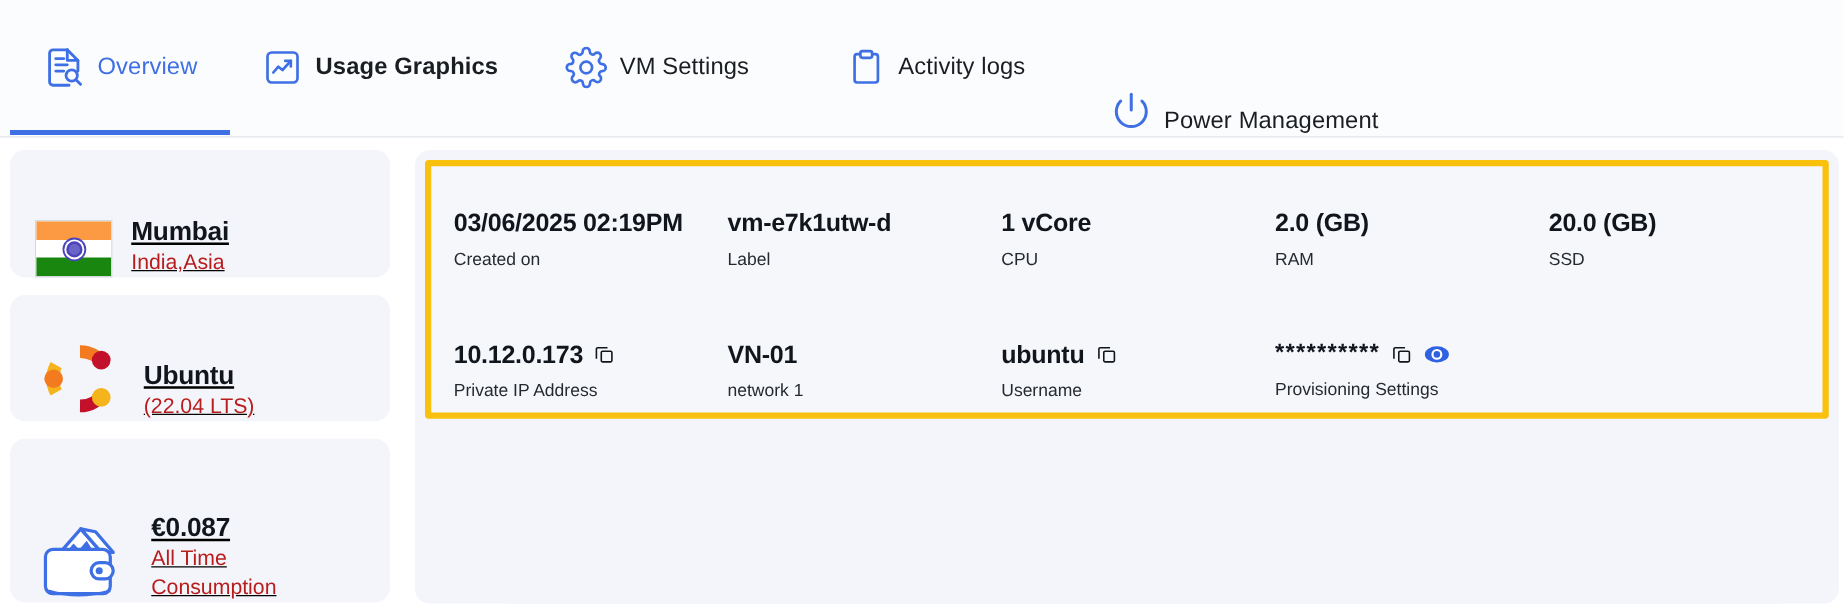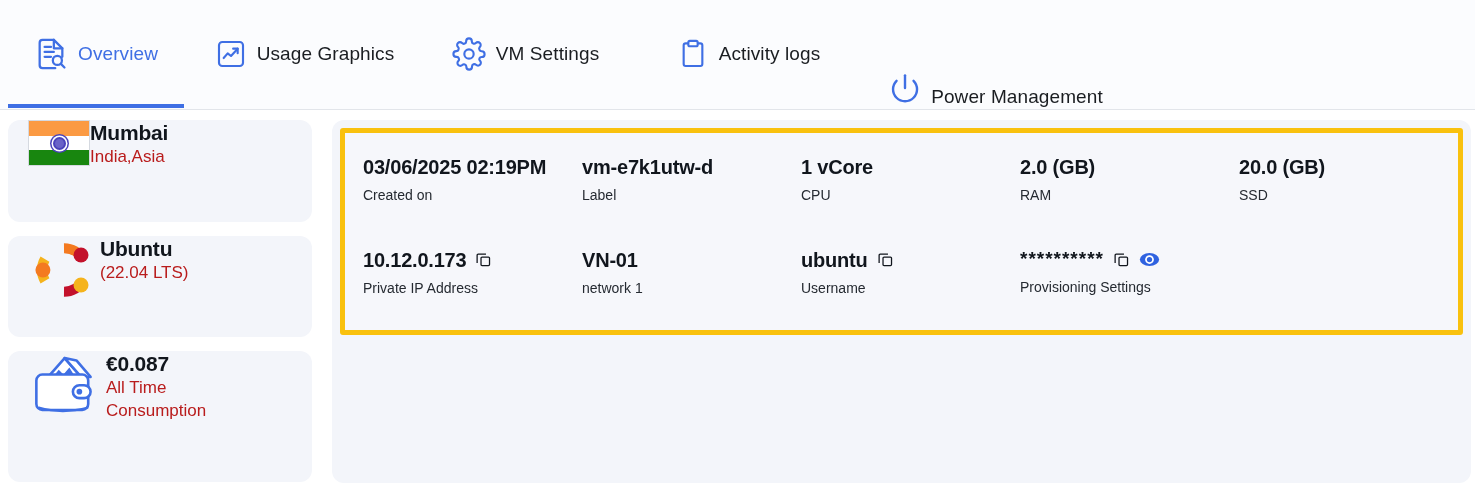--- a/index.html
+++ b/index.html
@@ -41,43 +41,44 @@
   }
   .tab.active .tab-label { color: #3f6fe4; }
   .tab.active::after {
     content: "";
     position: absolute;
     left: 0; right: 0; bottom: 0;
     height: 4px;
     background: #3f6fe4;
   }
   .tab-w1 { width: 176px; padding: 0; }
-  .tab-w2 { width: 241px; padding: 0; }
+  .tab-w2 { width: 241px; padding: 0; font-weight: bold; }
   .tab-w3 { width: 201px; padding: 0; }
   .tab-w4 { width: 245px; padding: 0; }
   .tab-w5 { width: 250px; padding: 0; align-items: flex-end; }
 
   
   .body {
     display: flex;
     padding: 10px 0 0 8px;
     gap: 20px;
     height: 373px;
     background: #ffffff;
   }
 
   
   .sidebar { width: 304px; display: flex; flex-direction: column; gap: 14px; }
   .side-card {
     background: #f3f5fa;
     border-radius: 12px;
     display: flex;
-    align-items: flex-start;
-    gap: 0;
+    align-items: flex-end;
+    gap: 15px;
     padding: 0 20px;
+    text-decoration: underline;
   }
   .card-region { height: 102px; }
   .card-os { height: 101px; }
   .card-cost { height: 131px; }
   .side-text .t1 {
     font-size: 21px;
     font-weight: bold;
     color: #11161d;
     line-height: 1.25;
     letter-spacing: -.2px;
@@ -128,21 +129,21 @@
   }
   .infobox {
     border: 5px solid #f9c10e;
     background: #f6f7fb;
     border-radius: 3px;
     height: 207px;
     padding: 22px 0 0 18px;
   }
   .grid-row { display: flex; }
   .grid-row + .grid-row { margin-top: 44px; }
-  .cell { width: 225px; }
+  .cell { width: 225px; margin-top: 12px; }
   .cell .val {
     font-size: 20px;
     font-weight: bold;
     color: #11161d;
     letter-spacing: -.2px;
     display: flex;
     align-items: center;
     gap: 9px;
     line-height: 1.2;
     white-space: nowrap;

